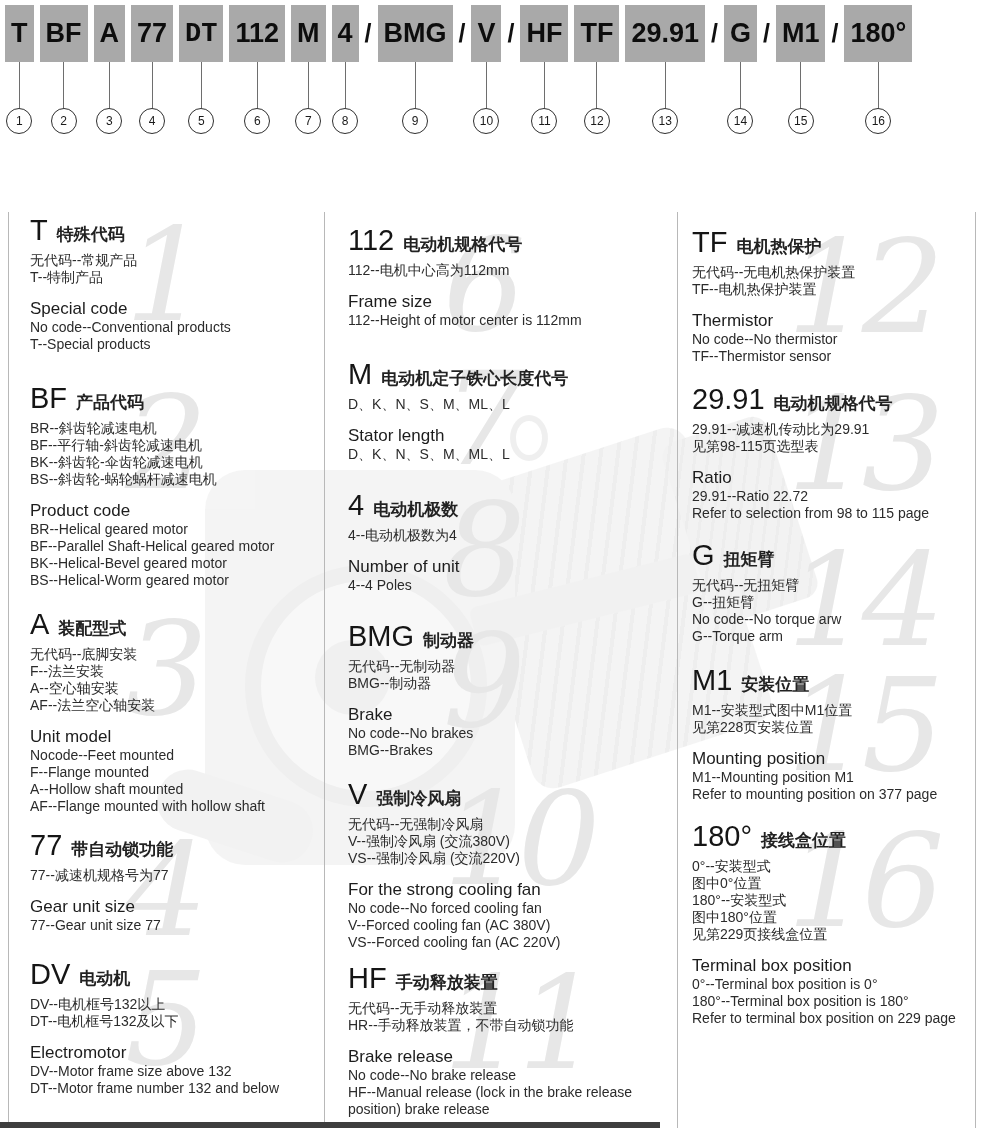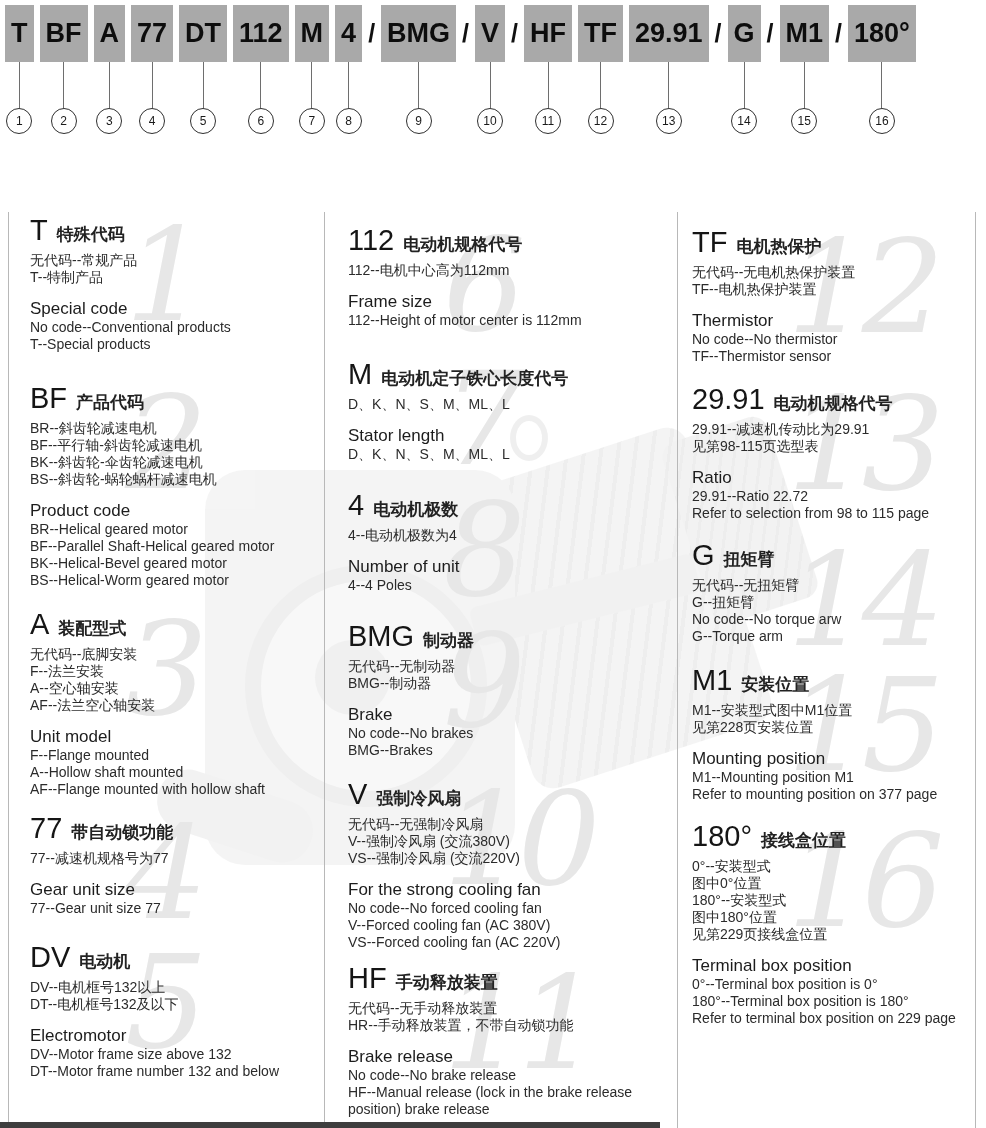--- a/index.html
+++ b/index.html
@@ -89,21 +89,21 @@
         <div class="seg-box" style="background: rgb(169, 169, 169);">A</div>
         <div class="seg-line"></div>
         <div class="seg-circle">3</div>
       </div>
       <div class="seg">
         <div class="seg-box" style="background: rgb(169, 169, 169);">77</div>
         <div class="seg-line"></div>
         <div class="seg-circle">4</div>
       </div>
       <div class="seg">
-        <div class="seg-box" style="background: rgb(169, 169, 169);">DT</div>
+        <div class="seg-box" style="background: rgb(169, 169, 169); font-family: Liberation Mono, monospace;">DT</div>
         <div class="seg-line"></div>
         <div class="seg-circle">5</div>
       </div>
       <div class="seg">
         <div class="seg-box" style="background: rgb(169, 169, 169);">112</div>
         <div class="seg-line"></div>
         <div class="seg-circle">6</div>
       </div>
       <div class="seg">
         <div class="seg-box" style="background: rgb(169, 169, 169);">M</div>
@@ -217,20 +217,21 @@
         <div class="sec-content">
           <div class="sec-head">
             <span class="sec-code">A</span>
             <span class="sec-cn-title">装配型式</span>
           </div>
           <div class="cn-line">无代码--底脚安装</div>
           <div class="cn-line">F--法兰安装</div>
           <div class="cn-line">A--空心轴安装</div>
           <div class="cn-line">AF--法兰空心轴安装</div>
           <div class="en-title">Unit model</div>
+          <div class="en-line">Nocode--Feet mounted</div>
           <div class="en-line">F--Flange mounted</div>
           <div class="en-line">A--Hollow shaft mounted</div>
           <div class="en-line">AF--Flange mounted with hollow shaft</div>
         </div>
       </section>
       <section class="section">
         <div class="ghost" style="color: rgb(231, 231, 231);">4</div>
         <div class="sec-content">
           <div class="sec-head">
             <span class="sec-code">77</span>

